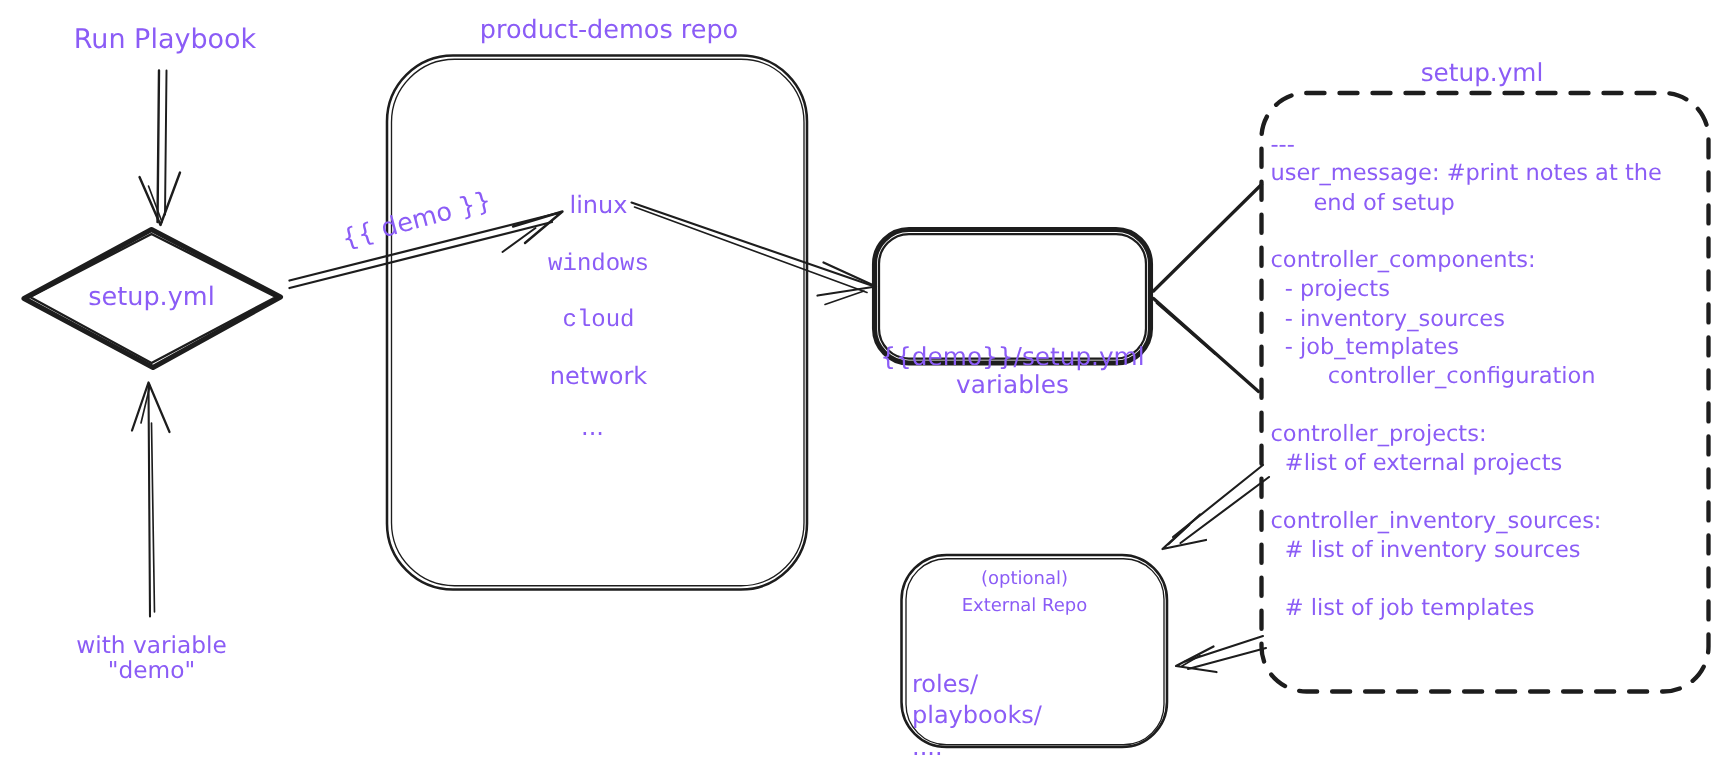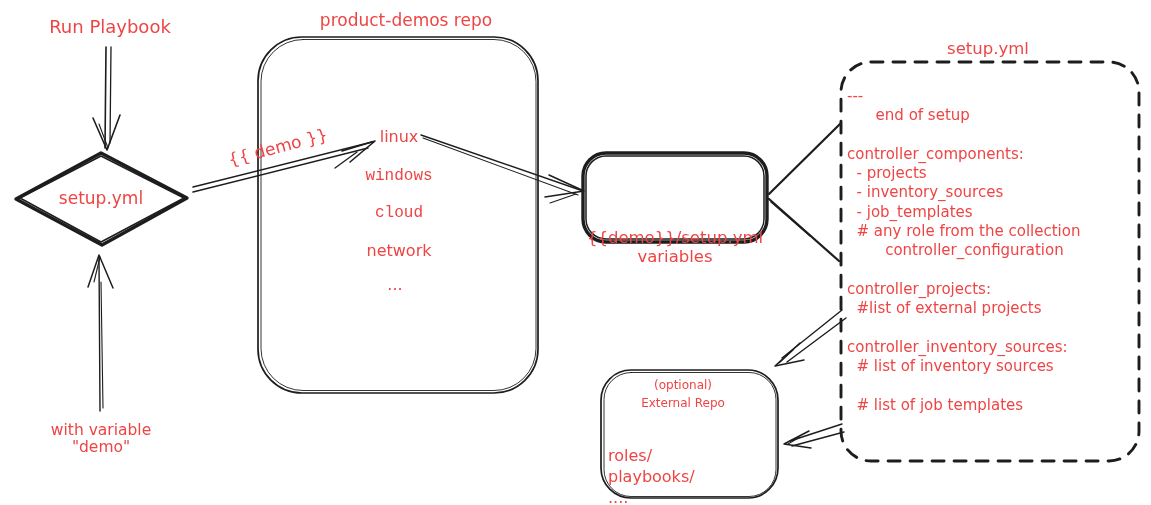--- a/index.html
+++ b/index.html
@@ -1,18 +1,18 @@
 <!DOCTYPE html>
 <html><head>
 <meta charset="utf-8">
 <style>
   html,body{margin:0;padding:0;background:#ffffff;}
   .canvas{
     position:relative;width:1151px;height:505px;background:#ffffff;
-    font-family:"DejaVu Sans",sans-serif;color:#ef4444;overflow:hidden;
+    font-family:"DejaVu Sans",sans-serif;color:#8b5cf6;overflow:hidden;
   }
   .wires{position:absolute;left:0;top:0;width:1151px;height:505px;}
   .wires path,.wires rect{stroke:#1d1d1d;fill:none;stroke-linecap:round;stroke-linejoin:round;}
   .label{position:absolute;white-space:pre;line-height:1.25;}
   .center{transform:translateX(-50%);text-align:center;}
   .rot{transform:translateX(-50%) rotate(-15deg);}
   .yaml{position:absolute;left:847px;top:87px;font-size:15px;}
   .yaml-line{white-space:pre;height:19.3px;line-height:19.3px;}
   .stack{position:absolute;margin-top:48px;}
   .stack div{white-space:pre;}
@@ -118,27 +118,27 @@
 
   <div class="stack center" style="left:675px;top:180px;font-size:16.5px;line-height:19px;">
     <div>{{demo}}/setup.yml</div>
     <div>variables</div>
   </div>
 
   <div class="label center" style="left:988px;top:39px;font-size:16.5px;">setup.yml</div>
 
   <div class="yaml">
     <div class="yaml-line">---</div>
+    <div class="yaml-line">user_message: #print notes at the</div>
     <div class="yaml-line">      end of setup</div>
     <div class="yaml-line"></div>
     <div class="yaml-line">controller_components:</div>
     <div class="yaml-line">  - projects</div>
     <div class="yaml-line">  - inventory_sources</div>
     <div class="yaml-line">  - job_templates</div>
-    <div class="yaml-line">  # any role from the collection</div>
     <div class="yaml-line">        controller_configuration</div>
     <div class="yaml-line"></div>
     <div class="yaml-line">controller_projects:</div>
     <div class="yaml-line">  #list of external projects</div>
     <div class="yaml-line"></div>
     <div class="yaml-line">controller_inventory_sources:</div>
     <div class="yaml-line">  # list of inventory sources</div>
     <div class="yaml-line"></div>
     <div class="yaml-line">  # list of job templates</div>
   </div>

